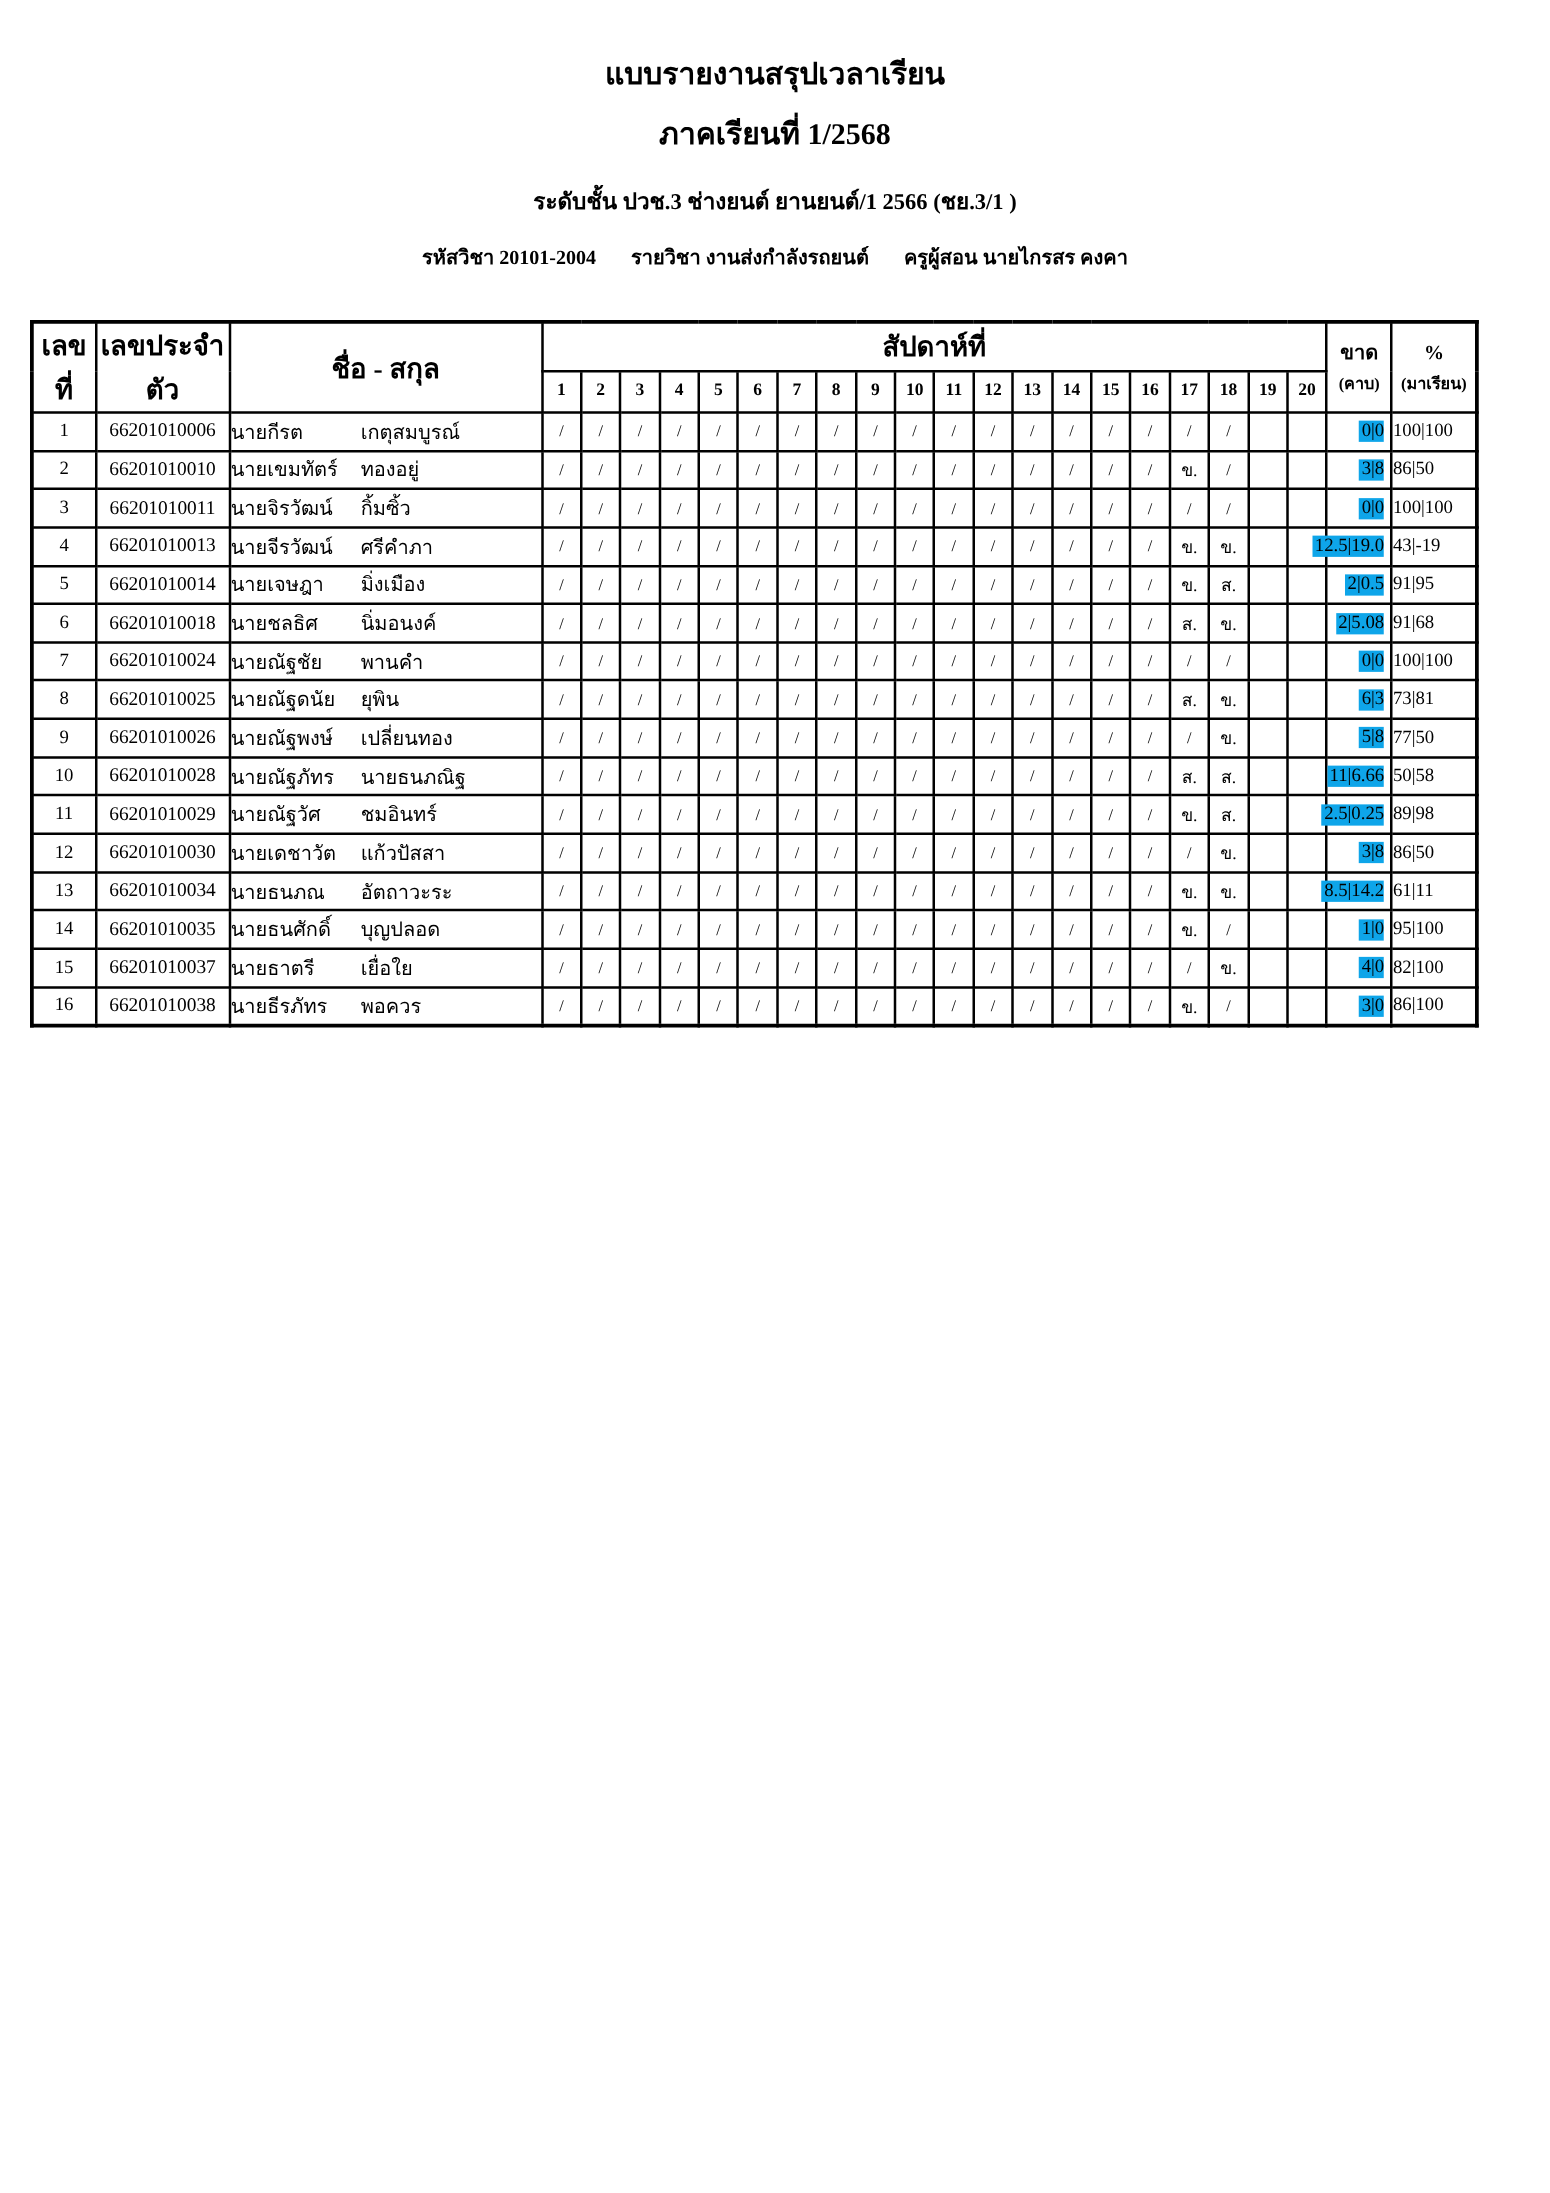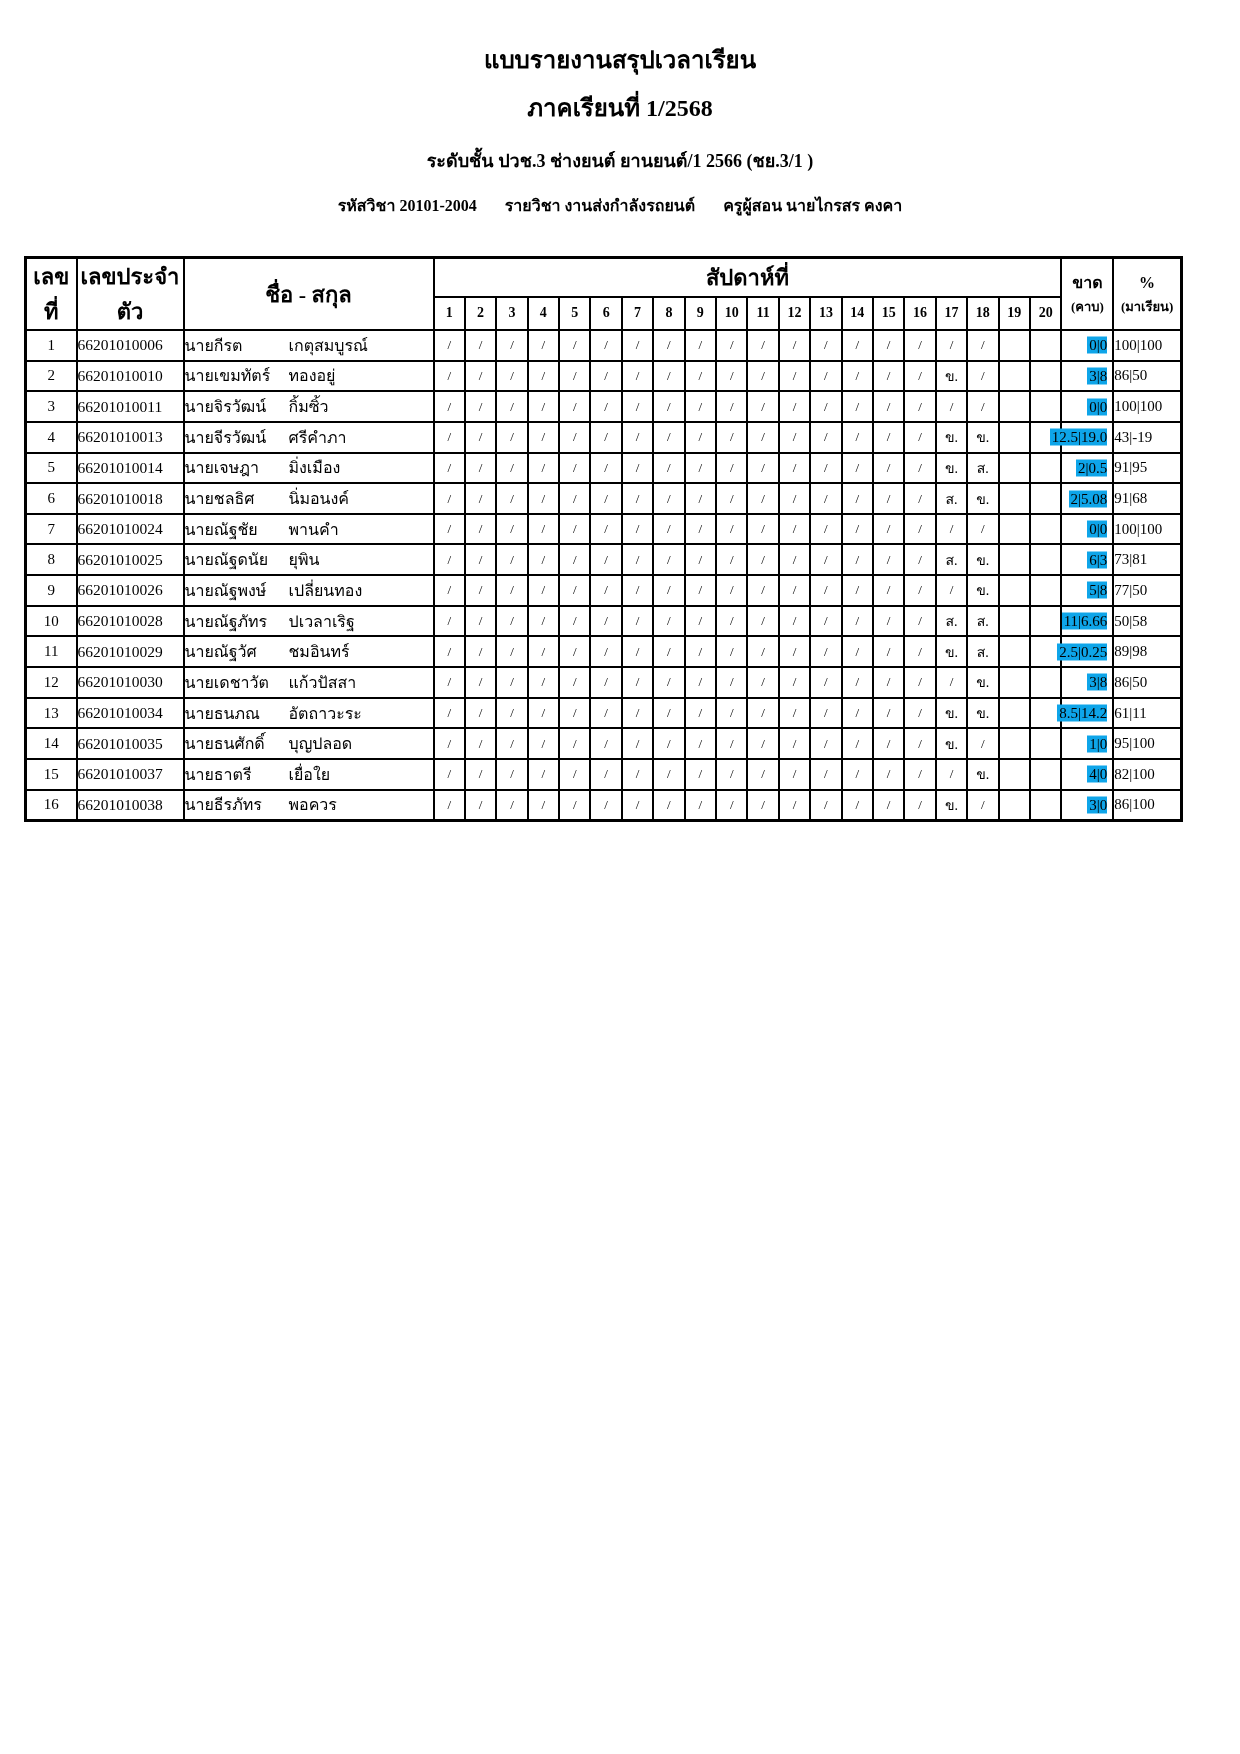--- a/index.html
+++ b/index.html
@@ -27,21 +27,21 @@
   }
   thead th { font-weight:bold; }
   .h-main { font-size:22px; }
   tr.wk-row th { height:30px; font-size:14px; text-align:center; }
   tr.top-row th { height:24px; }
   .two-line .l1 { font-size:16px; line-height:26px; font-weight:bold; }
   .two-line .l2 { font-size:13px; line-height:22px; font-weight:bold; }
 
   tbody tr { height:30.65px; }
   td.cell-no   { text-align:center; font-size:15px; }
-  td.cell-id   { font-size:15.5px; }
+  td.cell-id   { text-align:center; font-size:15.5px; }
   td.cell-name { font-size:16px; padding-left:4px; white-space:nowrap; }
   td.cell-name .fname { display:inline-block; width:104px; }
   td.cell-wk   { text-align:center; font-size:13px; }
   td.cell-wk.mark { font-size:14px; }
   td.cell-absent { position:relative; font-size:15px; }
   td.cell-absent .val {
     position:absolute; right:5px; top:50%; transform:translateY(-50%);
     white-space:nowrap; background:#0ea5e9; z-index:2; padding-left:2px;
   }
   td.cell-percent { text-align:left; padding-right:6px; font-size:15px; }
@@ -384,21 +384,21 @@
         <td class="cell-wk"></td>
         <td class="cell-wk"></td>
         <td class="cell-absent">
           <span class="val">5|8</span>
         </td>
         <td class="cell-percent">77|50</td>
       </tr>
       <tr>
         <td class="cell-no">10</td>
         <td class="cell-id">66201010028</td>
-        <td class="cell-name"><span class="fname">นายณัฐภัทร</span><span class="lname">ปเวลาเริฐ</span></td>
+        <td class="cell-name"><span class="fname">นายณัฐภัทร</span><span class="lname">นายธนภณิฐ</span></td>
         <td class="cell-wk">/</td>
         <td class="cell-wk">/</td>
         <td class="cell-wk">/</td>
         <td class="cell-wk">/</td>
         <td class="cell-wk">/</td>
         <td class="cell-wk">/</td>
         <td class="cell-wk">/</td>
         <td class="cell-wk">/</td>
         <td class="cell-wk">/</td>
         <td class="cell-wk">/</td>

